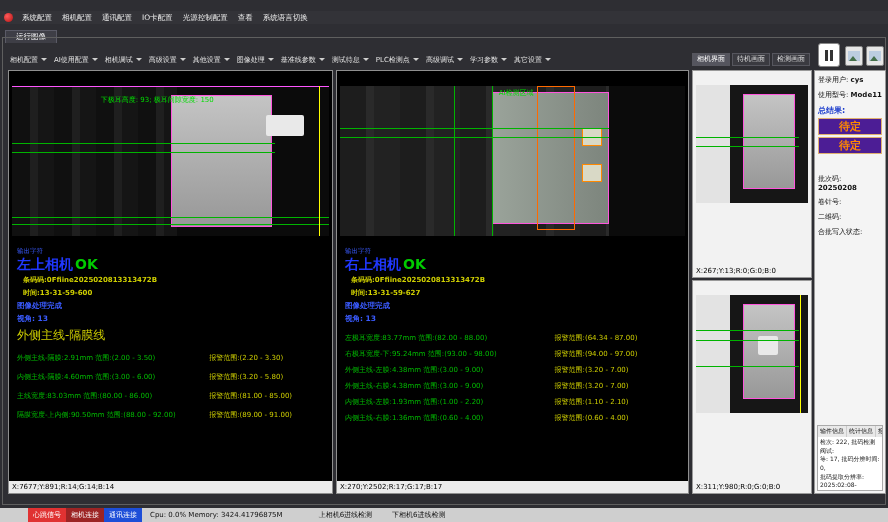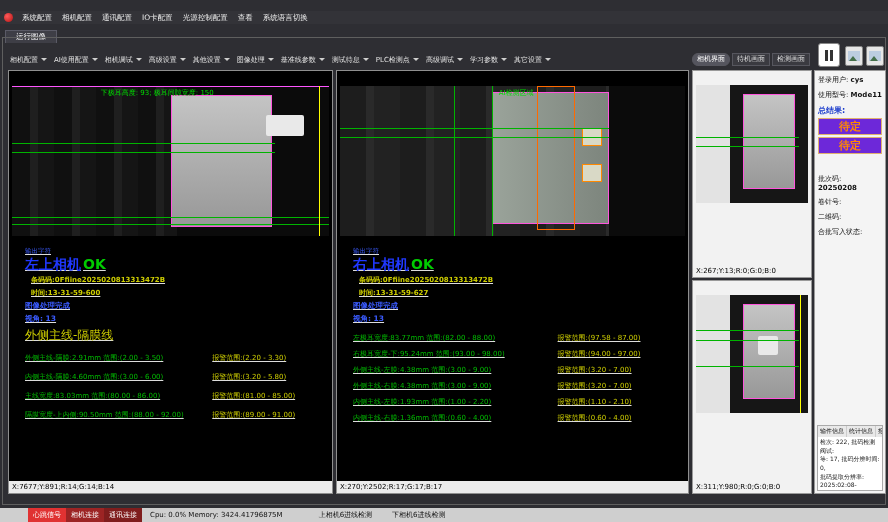--- a/index.html
+++ b/index.html
@@ -43,21 +43,21 @@
 
   .toolbar {
     position: absolute; left: 10px; top: 53px; height: 13px;
     display: flex; align-items: center; gap: 7px;
   }
   .tool-item { display: flex; align-items: center; gap: 3px; color: #e2e2e2; font-size: 7px; cursor: default; white-space: nowrap; }
   .chev { width: 0; height: 0; border-left: 3px solid transparent; border-right: 3px solid transparent; border-top: 3px solid #cfcfcf; }
 
   .view-tabs { position: absolute; left: 692px; top: 53px; height: 13px; display: flex; gap: 2px; }
   .view-tab { font-size: 7px; color: #ddd; background: #3a3a40; border: 1px solid #56565e; padding: 0 4px; line-height: 11px; cursor: default; }
-  .view-tab.active { background: #55555e; color: #fff; border-radius: 6px; }
+  .view-tab.active { background: #55555e; color: #fff; }
 
   
   .panel { position: absolute; background: #000; border: 1px solid #8f8f8f; }
   #left-panel  { left: 8px;   top: 70px; width: 325px; height: 424px; }
   #right-panel { left: 336px; top: 70px; width: 353px; height: 424px; }
 
   .caption {
     position: absolute; left: 0; right: 0; bottom: 0; height: 12px;
     background: #ececec; color: #000; font-size: 7px; line-height: 12px; padding-left: 3px;
   }
@@ -76,21 +76,21 @@
   .blob { position: absolute; background: #e9e9e9; border-radius: 2px; }
 
   .texture-right {
     position: absolute; left: 0; top: 0; bottom: 0; width: 78%;
     background: repeating-linear-gradient(90deg, #1d1d1d 0 26px, #2a2a2a 26px 34px, #222 34px 60px);
   }
   .orange-box { position: absolute; border: 1px solid #ff6a00; }
   .weld { position: absolute; background: #d9d9c6; border: 1px solid #ff8800; }
 
   
-  .result-block { position: absolute; left: 16px; top: 176px; right: 5px; text-decoration: underline; }
+  .result-block { position: absolute; left: 8px; top: 176px; right: 5px; }
   .out-label { color: #3a5bff; font-size: 6.5px; }
   .result-title { font-size: 14px; font-weight: bold; color: #2038ff; line-height: 16px; }
   .result-ok { color: #00cc00; margin-left: 2px; }
   .meta-yellow { color: #cfcf00; font-size: 7px; font-weight: bold; margin-top: 3px; padding-left: 6px; }
   .meta-blue { color: #3a5bff; font-size: 7.5px; font-weight: bold; margin-top: 3px; }
   .note-yellow { color: #cfcf00; font-size: 12px; margin-top: 3px; }
   .rows { margin-top: 9px; }
   .mrow { display: flex; font-size: 7px; margin-bottom: 9px; }
   .mrow .m { color: #00bb00; width: 62%; }
   .mrow .w { color: #cfcf00; width: 38%; }
@@ -127,38 +127,38 @@
   #side-panel {
     position: absolute; left: 814px; top: 70px; width: 72px; height: 424px;
     background: #f4f4f4; border: 1px solid #9a9a9a; color: #111;
     font-size: 7px; padding: 4px 3px;
   }
   .sp-row { margin-bottom: 5px; }
   .sp-value { font-weight: bold; }
   .sp-result-label { color: #1a3bcc; font-weight: bold; font-size: 8px; margin-bottom: 2px; }
   .badge {
     height: 17px; line-height: 16px; text-align: center;
-    background: #6d28d9; border: 1px solid #e0b070;
+    background: #4c1d95; border: 1px solid #e0b070;
     color: #ff8a00; font-weight: bold; font-size: 11px; margin: 2px 0;
   }
   .stats-box { position: absolute; left: 2px; right: 2px; bottom: 2px; height: 66px; border: 1px solid #aaa; background: #fff; overflow: hidden; }
   .stats-tabs { display: flex; background: #dddddd; }
   .stats-tab { font-size: 6px; padding: 1px 2px; background: #e9e9e9; border-right: 1px solid #ccc; cursor: default; white-space: nowrap; }
   .stats-text { font-size: 6px; line-height: 1.45; padding: 1px 2px; white-space: pre-line; color: #222; }
 
   
   #statusbar {
     position: absolute; left: 0; bottom: 0; width: 888px; height: 14px;
     background: #cfcfcf; display: flex; align-items: stretch;
     font-size: 7px; line-height: 14px; padding-left: 28px;
   }
   .sb-seg { padding: 0 5px; color: #fff; white-space: nowrap; }
   #sb-heart { background: #e03232; }
   #sb-cam   { background: #9c2424; }
-  #sb-comm  { background: #7f1d1d; font-family: Liberation Serif, serif; }
+  #sb-comm  { background: #1d4ed8; font-family: Liberation Serif, serif; }
   #sb-cpu  { color: #111; padding-left: 8px; }
   #sb-up   { color: #111; margin-left: 26px; }
   #sb-down { color: #111; margin-left: 10px; }
 </style>
 </head>
 <body>
 
 <div class="titlebar">
   <span class="app-icon"></span>
   <span>CYS-视觉检测系统</span>
@@ -247,21 +247,21 @@
   <div class="cam-img">
     <div class="texture-left"></div>
     <div class="ml" style="top:0;left:0;right:0;"></div>
     <div class="part" style="left:50%;top:6%;width:32%;height:88%;"></div>
     <div class="blob" style="left:80%;top:19%;width:12%;height:14%;"></div>
     <div class="gl" style="top:38%;left:0;width:83%;"></div>
     <div class="gl" style="top:44%;left:0;width:83%;"></div>
     <div class="gl" style="top:87%;left:0;right:0;"></div>
     <div class="gl" style="top:92%;left:0;right:0;"></div>
     <div class="vl" style="right:3%;top:0;bottom:0;background:#ffff00;"></div>
-    <div class="overlay-text" style="left:28%;">下极耳高度: 93; 极耳间隙宽度: 150</div>
+    <div class="overlay-text" style="left:28%;margin-top:7px;">下极耳高度: 93; 极耳间隙宽度: 150</div>
   </div>
 
   <div class="result-block">
     <div class="out-label">输出字符</div>
     <div class="result-title"><span>左上相机</span><span class="result-ok">OK</span></div>
     <div class="meta-yellow">条码码:0Ffiine2025020813313472B</div>
     <div class="meta-yellow">时间:13-31-59-600</div>
     <div class="meta-blue">图像处理完成</div>
     <div class="meta-blue">视角: 13</div>
     <div class="note-yellow">外侧主线-隔膜线</div>
@@ -304,21 +304,21 @@
   <div class="result-block">
     <div class="out-label">输出字符</div>
     <div class="result-title"><span>右上相机</span><span class="result-ok">OK</span></div>
     <div class="meta-yellow">条码码:0Ffiine2025020813313472B</div>
     <div class="meta-yellow">时间:13-31-59-627</div>
     <div class="meta-blue">图像处理完成</div>
     <div class="meta-blue">视角: 13</div>
     <div class="rows">
       <div class="mrow">
           <span class="m">左极耳宽度:83.77mm 范围:(82.00 - 88.00)</span>
-          <span class="w">报警范围:(97.58 - 87.00)</span>
+          <span class="w">报警范围:(64.34 - 87.00)</span>
         </div>
       <div class="mrow">
           <span class="m">右极耳宽度-下:95.24mm 范围:(93.00 - 98.00)</span>
           <span class="w">报警范围:(94.00 - 97.00)</span>
         </div>
       <div class="mrow">
           <span class="m">外侧主线-左膜:4.38mm 范围:(3.00 - 9.00)</span>
           <span class="w">报警范围:(3.20 - 7.00)</span>
         </div>
       <div class="mrow">

